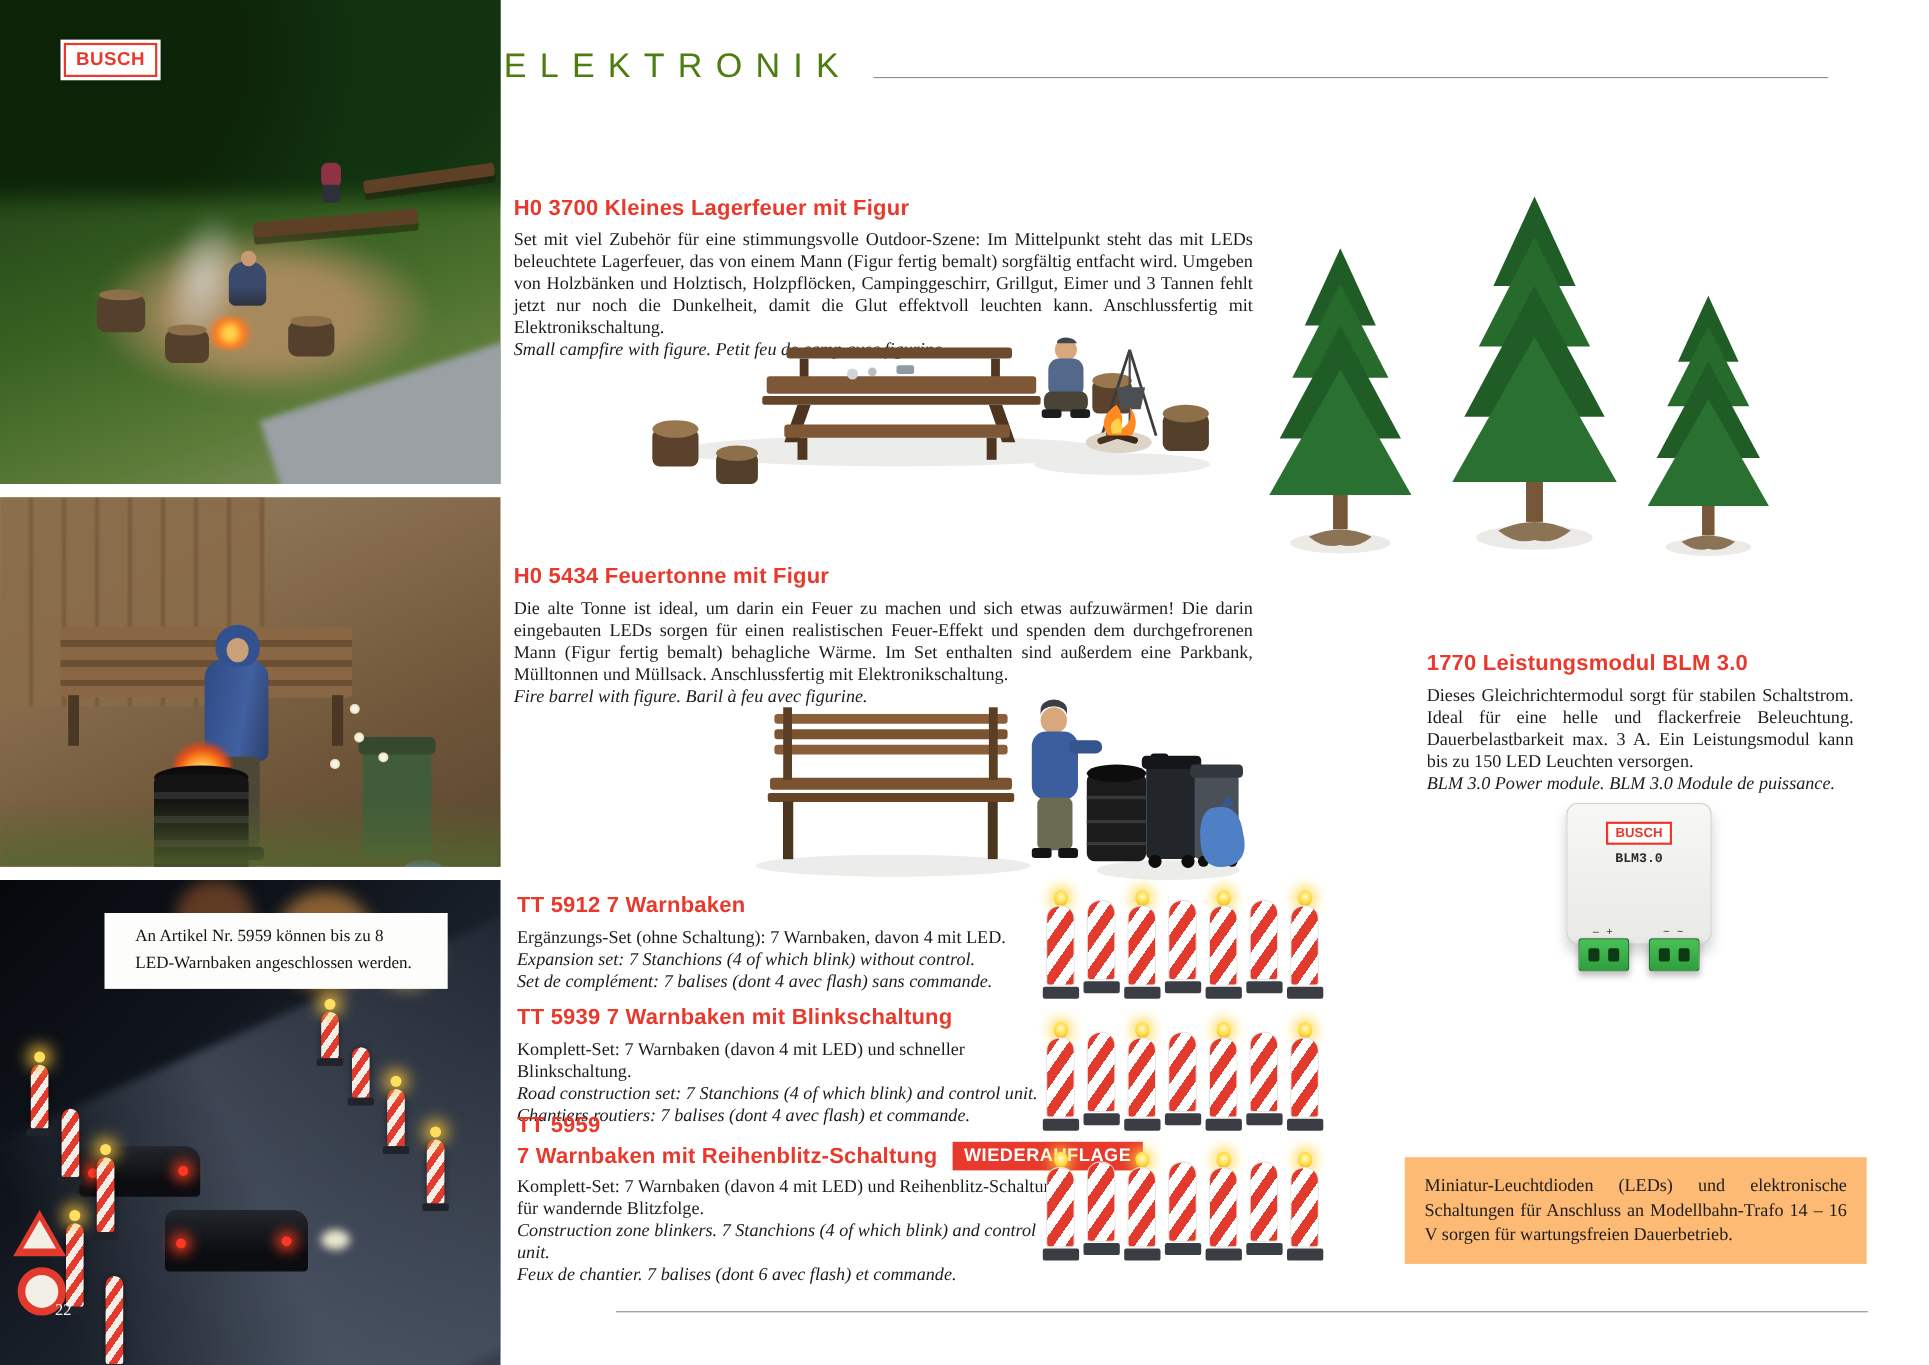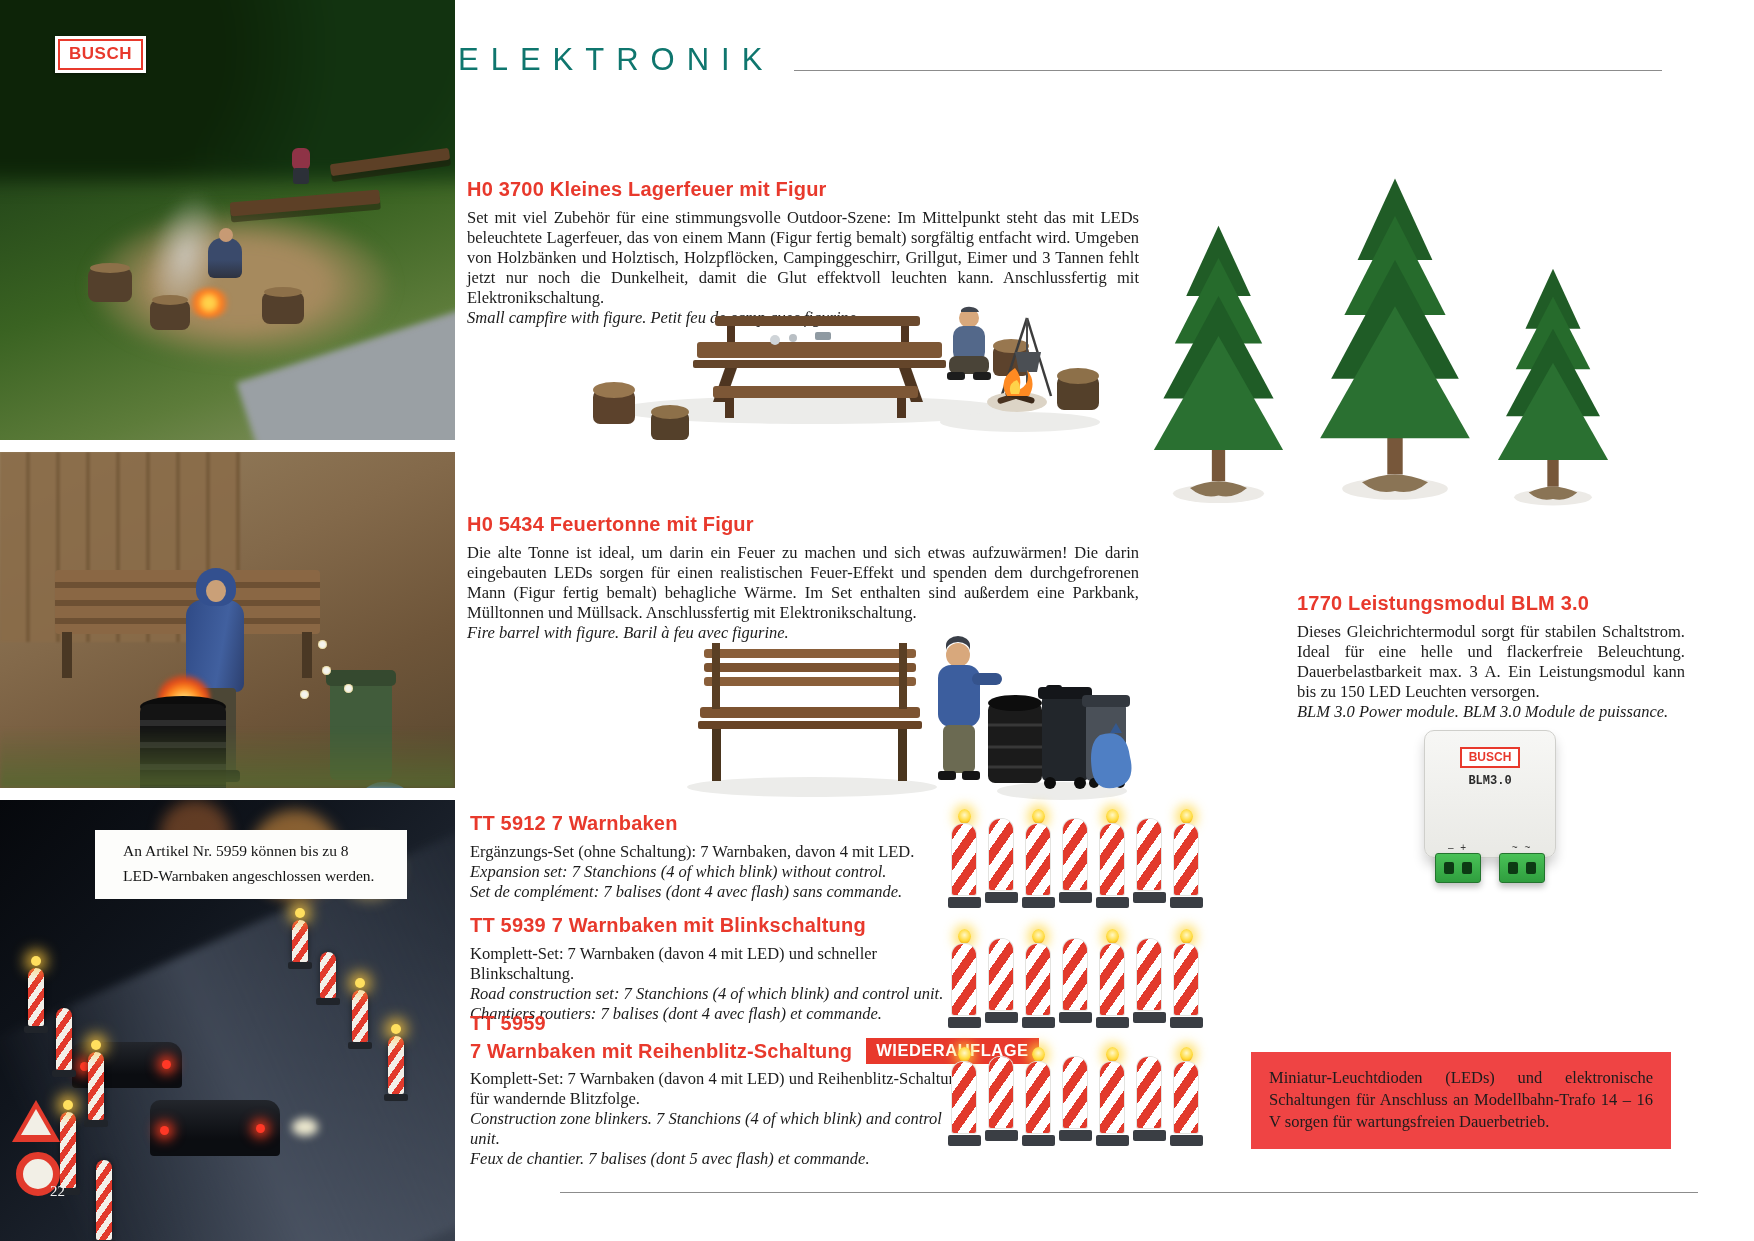--- a/index.html
+++ b/index.html
@@ -86,21 +86,21 @@
   .caption-box { position:absolute; left:95px; top:830px; width:256px; background:#fdfdfb; padding:9px 28px 10px;
     font-size:15.5px; line-height:1.6; color:#141414; }
   .page-number { position:absolute; left:50px; top:1183px; color:#f2f2f2; font-size:15px; font-family:"Liberation Serif",serif; }
 
   .busch-logo { position:absolute; left:55px; top:36px; background:#ffffff; padding:3px; box-shadow:0 1px 3px rgba(0,0,0,.4); }
   .busch-logo-inner { border:2px solid #e8392c; padding:3px 9px 4px; color:#e8392c; font-family:"Liberation Sans",sans-serif;
     font-weight:700; font-size:17px; letter-spacing:.5px; }
 
   
   .header { position:absolute; left:458px; right:36px; top:44px; display:flex; align-items:flex-end; gap:20px; }
-  .header h1 { margin:0; font-family:"Liberation Sans",sans-serif; font-weight:400; color:#0f766e;
+  .header h1 { margin:0; font-family:"Liberation Sans",sans-serif; font-weight:400; color:#4d7c0f;
     font-size:31px; letter-spacing:12px; line-height:1; }
   .header .rule { flex:1; border-bottom:1.5px solid #8c8c8c; margin-bottom:4px; }
 
   
   .sec { position:absolute; }
   .sec h2 { margin:0 0 6px 0; font-family:"Liberation Sans",sans-serif; font-weight:700; color:#e8392c;
     font-size:20px; letter-spacing:.2px; line-height:1.18; }
   .body { margin:0; font-size:16.5px; line-height:20px; text-align:justify; }
   .intl { margin:0; font-size:16.5px; line-height:20px; font-style:italic; }
   .tt-line { display:block; font-size:16.5px; line-height:20px; }
@@ -115,21 +115,21 @@
   .stan:nth-child(even) { transform:translateY(-5px); }
   .stan .post { position:absolute; left:4px; top:16px; width:24px; height:71px; border-radius:11px 11px 2px 2px;
     background:repeating-linear-gradient(125deg,#e23a2c 0 9px, #ffffff 9px 18px); box-shadow:0 0 0 1px #e3e3e0; }
   .stan .base { position:absolute; left:0; bottom:0; width:33px; height:11px; background:#3a3e44; border-radius:2px; }
   .stan .lamp { display:none; position:absolute; left:10px; top:1px; width:13px; height:15px; border-radius:50%;
     background:radial-gradient(circle at 50% 40%, #fff8c8, #ffd937 55%, #f0a31a 85%);
     box-shadow:0 0 11px 4px rgba(255,214,60,.75); }
   .stan.lit .lamp { display:block; }
 
   
-  .info-box { position:absolute; left:1251px; top:1052px; width:384px; background:#ef4444;
+  .info-box { position:absolute; left:1277px; top:1052px; width:384px; background:#fdba74;
     padding:15px 18px 16px; font-size:16.5px; line-height:22px; text-align:justify; }
 
   
   .module { position:absolute; left:1424px; top:730px; width:132px; }
   .mod-body { position:relative; height:126px; background:linear-gradient(#f7f7f5,#e9e9e5); border:1px solid #cfcfcb;
     border-radius:10px; box-shadow:0 8px 12px rgba(0,0,0,.18); text-align:center; }
   .mod-logo { display:inline-block; margin-top:16px; border:2px solid #e8392c; padding:1px 7px 2px; color:#e8392c;
     font-family:"Liberation Sans",sans-serif; font-weight:700; font-size:12px; background:#fff; }
   .mod-model { margin-top:6px; font-family:Liberation Mono, monospace; font-weight:700; font-size:12px; color:#2a2a2a; }
   .mod-terms { position:absolute; left:0; right:0; bottom:-26px; display:flex; justify-content:space-between; padding:0 10px; }
@@ -506,21 +506,21 @@
     </div>
 
   <div class="sec" style="left:470px;top:1012px;width:505px;">
     <h2 style="margin-bottom:2px;">TT 5959</h2>
     <div class="title-row">
       <h2 style="display:inline-block;margin:0;">7 Warnbaken mit Reihenblitz-Schaltung</h2><span class="badge">WIEDERAUFLAGE</span>
     </div>
     <div style="height:5px;"></div>
     <span class="tt-line">Komplett-Set: 7 Warnbaken (davon 4 mit LED) und Reihenblitz-Schaltung für wandernde Blitzfolge.</span>
     <span class="tt-line intl-line">Construction zone blinkers. 7 Stanchions (4 of which blink) and control unit.</span>
-    <span class="tt-line intl-line">Feux de chantier. 7 balises (dont 5 avec flash) et commande.</span>
+    <span class="tt-line intl-line">Feux de chantier. 7 balises (dont 6 avec flash) et commande.</span>
   </div>
   <div class="cluster" style="left:948px;top:1046px;">
       <div class="stan lit">
         <div class="lamp"></div>
         <div class="post"></div>
         <div class="base"></div>
       </div>
       <div class="stan">
         <div class="post"></div>
         <div class="base"></div>

